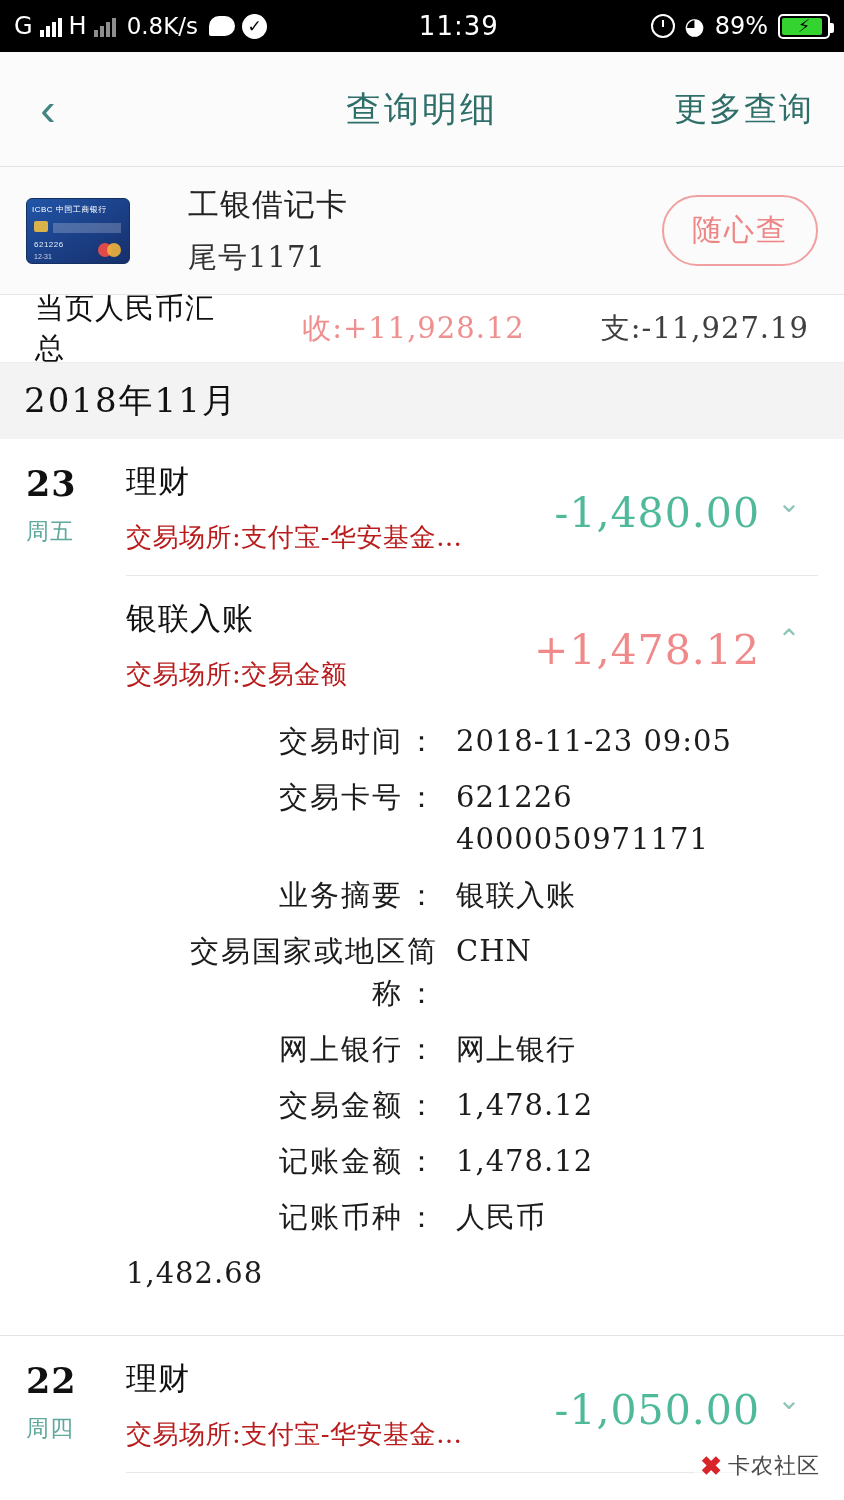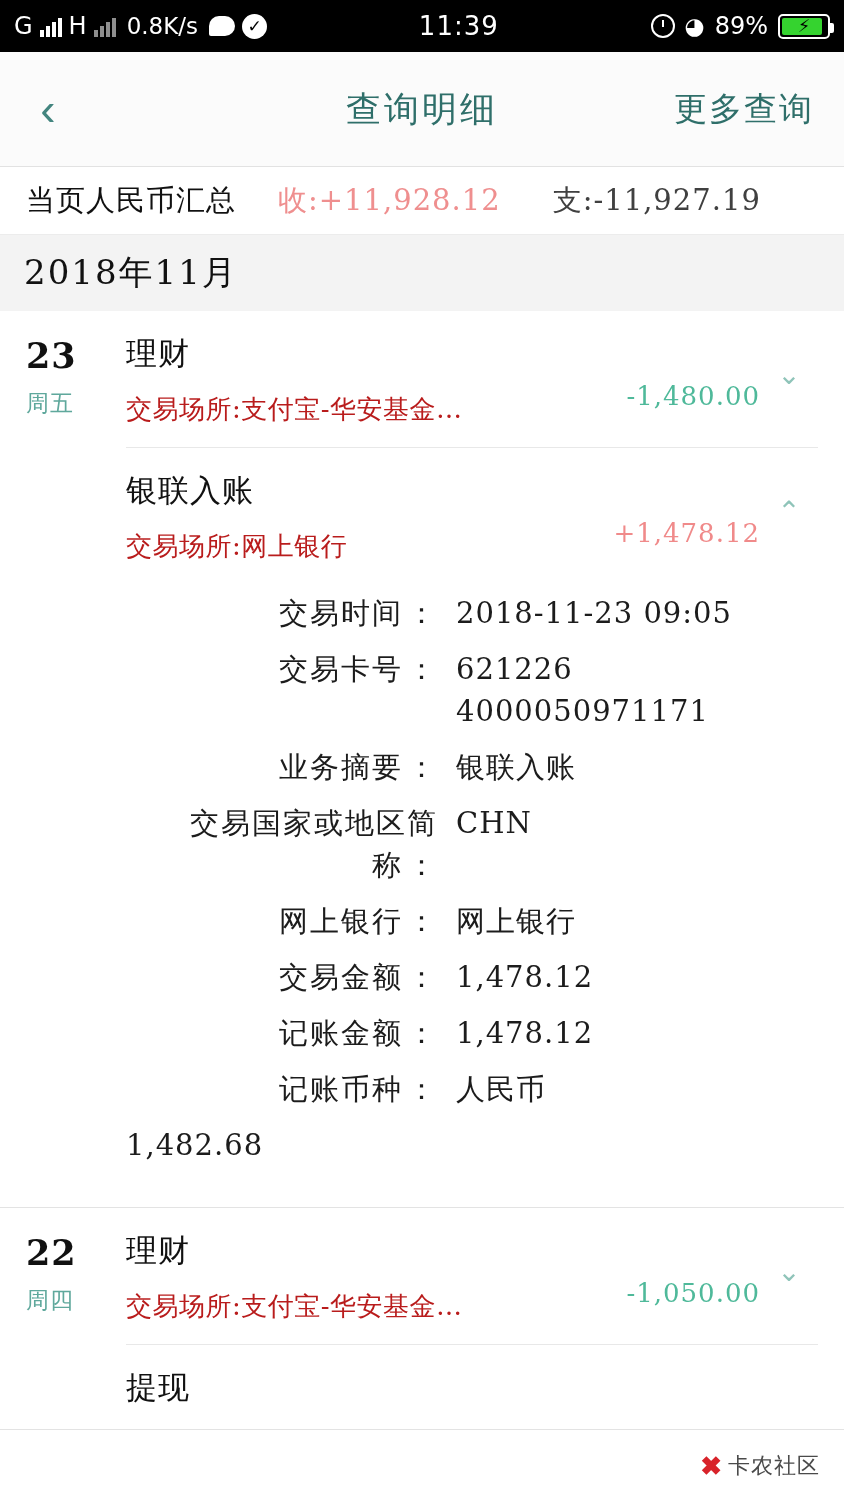--- a/index.html
+++ b/index.html
@@ -140,22 +140,22 @@
   }
   .pill-btn {
     margin-left: auto;
     border: 2px solid #f0a0a0; color: #ef8686; border-radius: 40px;
     padding: 13px 28px; font-size: 30px; letter-spacing: 2px;
     font-family: "DejaVu Serif", serif;
   }
 
   
   .summary {
-    height: 68px; display: flex; align-items: center; padding: 0 26px;
-    background: #fff; border-bottom: 1px solid #ececec;
+    height: 68px; display: flex; align-items: center; padding: 0 35px;
+    background: #fff; border-bottom: 1px solid #ececec; gap: 24px;
   }
   .sum-label {
     font-size: 29px; color: #111; font-family: "DejaVu Serif", serif;
     letter-spacing: 1px;
   }
   .sum-in {
     margin-left: 42px; font-size: 29px; color: #ef8f8f;
     font-family: "DejaVu Serif", serif; letter-spacing: 1px;
   }
   .sum-out {
@@ -190,22 +190,22 @@
   .entry-text { flex: 1; }
   .entry-title {
     font-size: 31px; color: #111; font-family: "DejaVu Serif", serif;
     letter-spacing: 1px;
   }
   .entry-sub {
     margin-top: 17px; font-size: 26px; color: #b91c1c;
     font-family: "DejaVu Serif", serif; letter-spacing: 0.5px;
   }
   .entry-amt {
-    font-size: 26px; font-family: "DejaVu Serif", serif; letter-spacing: 1px;
-    margin-top: 48px; white-space: nowrap;
+    font-size: 41px; font-family: "DejaVu Serif", serif; letter-spacing: 1px;
+    margin-top: 28px; white-space: nowrap;
   }
   .amt-neg { color: #4fb99a; }
   .amt-pos { color: #f08a8a; }
   .chev {
     width: 58px; text-align: center; margin-top: 28px;
     color: #8fc4b9; font-size: 28px; line-height: 1;
   }
 
   
   .detail { padding: 8px 0 26px 0; }
@@ -270,20 +270,38 @@
       </span>
     </div>
   </div>
 
   <div class="navbar">
     <div class="nav-back">‹</div>
     <div class="nav-title">查询明细</div>
     <div class="nav-right">更多查询</div>
   </div>
 
+  <div class="cardrow">
+    <div class="card-thumb">
+      <span class="ct-logo">ICBC  中国工商银行</span>
+      <span class="ct-chip"></span>
+      <span class="ct-strip"></span>
+      <span class="ct-num">621226</span>
+      <span class="ct-date">12-31</span>
+      <span class="ct-mc">
+          <span class="r"></span>
+          <span class="y"></span>
+        </span>
+    </div>
+    <div class="card-info">
+      <div class="card-name">工银借记卡</div>
+      <div class="card-tail">尾号1171</div>
+    </div>
+    <div class="pill-btn">随心查</div>
+  </div>
 
   <div class="summary">
     <span class="sum-label">当页人民币汇总</span>
     <span class="sum-in">收:+11,928.12</span>
     <span class="sum-out">支:-11,927.19</span>
   </div>
 
   <div class="month">2018年11月</div>
 
   <div class="txn-group">
@@ -300,21 +318,21 @@
         <div class="entry-amt amt-neg">-1,480.00</div>
         <div class="chev">⌄</div>
       </div>
     </div>
     <div class="txn-row">
       <div class="date-col"></div>
       <div style="flex:1">
         <div class="entry sep">
           <div class="entry-text">
             <div class="entry-title">银联入账</div>
-            <div class="entry-sub">交易场所:网上银行</div>
+            <div class="entry-sub">交易场所:交易金额</div>
           </div>
           <div class="entry-amt amt-pos">+1,478.12</div>
           <div class="chev">⌃</div>
         </div>
         <div class="detail">
           <div class="detail-row">
             <div class="d-label"><span>交易时间</span><span class="d-colon">：</span></div>
             <div class="d-value">2018-11-23 09:05</div>
           </div>
           <div class="detail-row">

